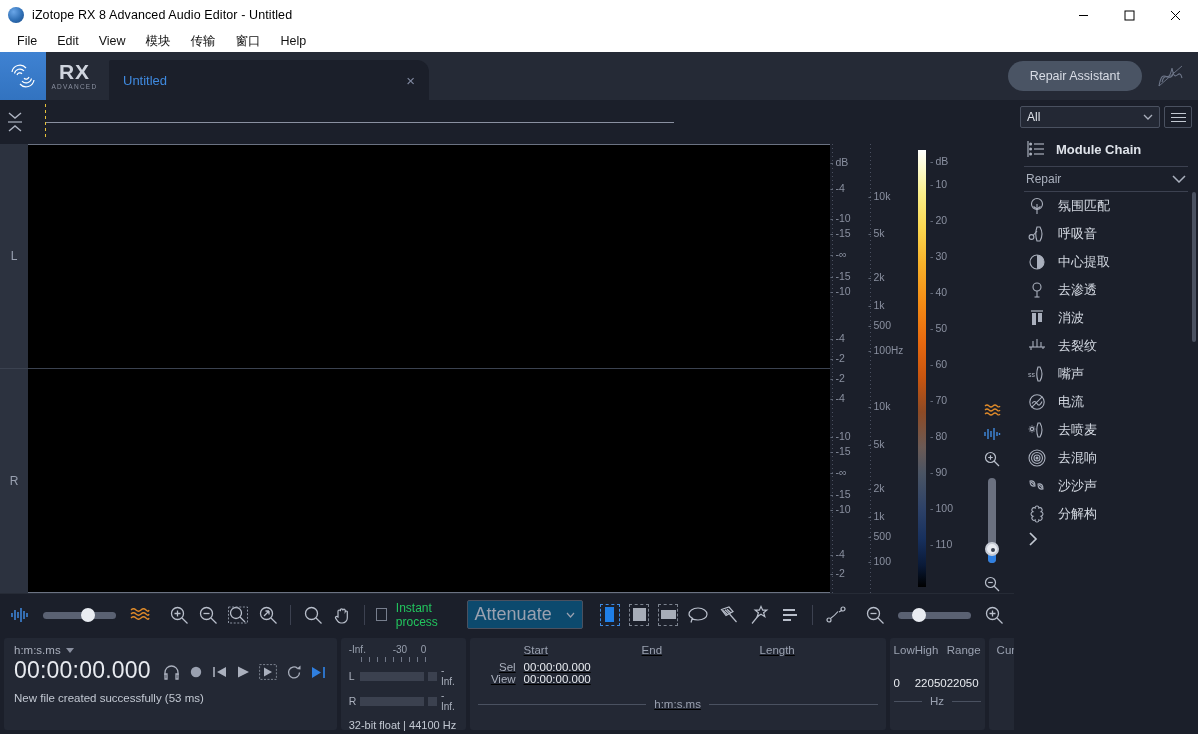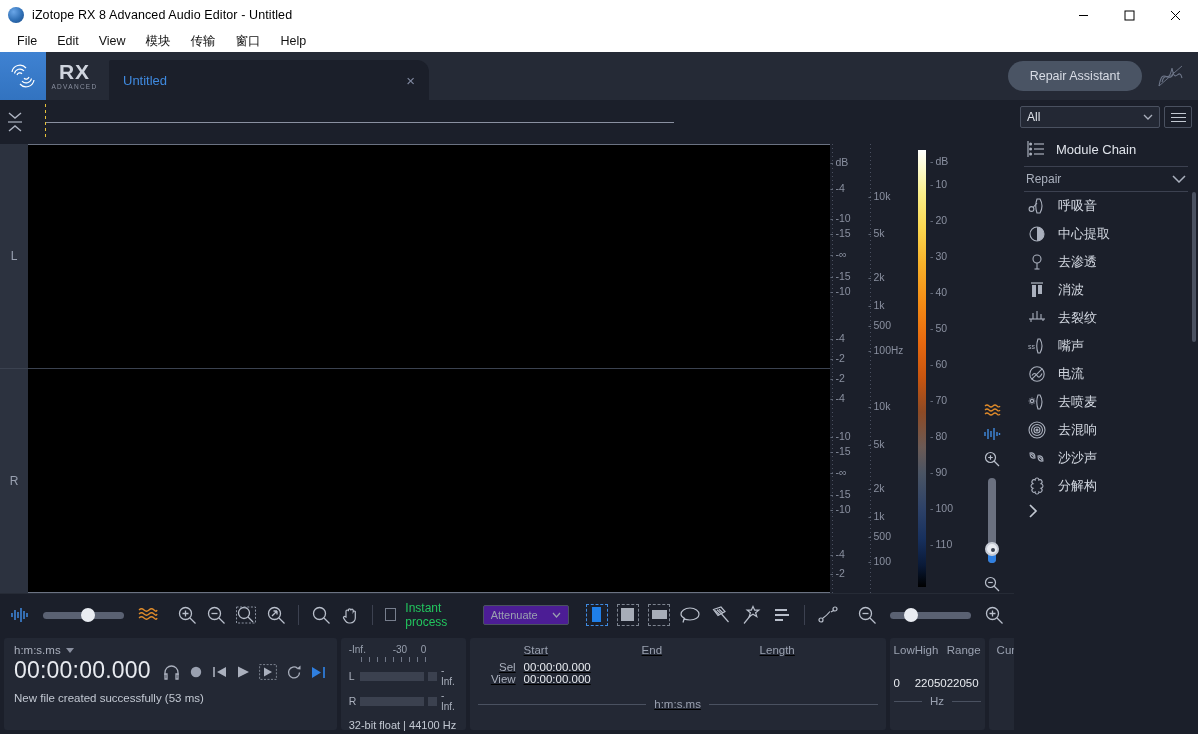--- a/index.html
+++ b/index.html
@@ -139,22 +139,22 @@
     display: flex; align-items: center; padding: 0 10px; gap: 9px;
   }
   .tb-btn { width: 24px; height: 24px; display:flex; align-items:center; justify-content:center; color:#b9bfcb; }
   .hslider { width: 96px; height: 14px; position: relative; margin: 0 4px; }
   .hslider .track { position:absolute; left:0; right:0; top:4px; height:7px; border-radius:4px; background:#5a6172; }
   .hslider .knob { position:absolute; top:0; width:14px; height:14px; border-radius:50%; background:#e9ecf2; }
   .divider { width: 1px; height: 20px; background: #3c4150; margin: 0 3px; }
   .chk { width: 13px; height: 13px; border: 1px solid #777e8d; background: #1b1f2a; }
   .tb-label { font-size: 12px; color: #22c55e; }
   .selbox {
-    font-size: 11px; color: #9aa1b0; border: 1px solid #4a5160; border-radius: 2px;
-    padding: 3px 7px; display:flex; align-items:center; gap: 14px; background:#4c1d95;
+    font-size: 18px; color: #9aa1b0; border: 1px solid #4a5160; border-radius: 2px;
+    padding: 3px 7px; display:flex; align-items:center; gap: 14px; background:#0c4a6e;
   }
   .seltool { width: 26px; height: 22px; display:flex; align-items:center; justify-content:center; }
   .seltool.active { border: 1px dashed #3f8ae0; }
   .seltool.dashed { border: 1px dashed #7c838f; }
   .sq-blue { width: 9px; height: 15px; background: #1f7fe8; }
   .sq-grey { width: 13px; height: 13px; background: #a7adb8; }
   .sq-wide { width: 15px; height: 9px; background: #a7adb8; }
 
   
   .statusarea { height: 99px; background: #1b1f2a; display: flex; gap: 4px; padding: 3px 4px 4px 4px; }
@@ -203,21 +203,21 @@
   .mod-top { display: flex; gap: 4px; padding: 0 6px 6px 6px; }
   .mod-select {
     flex: 1; height: 22px; border: 1px solid #4a5160; border-radius: 2px; background: #232834;
     display: flex; align-items: center; justify-content: space-between; padding: 0 6px;
     font-size: 12px; color: #dfe3ea;
   }
   .mod-menu { width: 28px; height: 22px; border: 1px solid #4a5160; border-radius: 2px;
     display:flex; flex-direction:column; align-items:center; justify-content:center; gap:3px; }
   .mod-menu i { display:block; width: 15px; height: 1px; background: #c2c8d2; }
   .mod-chain { display:flex; align-items:center; gap:10px; padding: 6px 12px 8px 12px; }
-  .mod-chain .lbl { font-size: 13px; color: #dfe3ea; }
+  .mod-chain .lbl { font-size: 13px; color: #dfe3ea; font-weight: bold; }
   .mod-sep { height: 1px; background: #3c4150; margin: 0 10px; }
   .mod-group {
     display:flex; align-items:center; justify-content:space-between;
     padding: 5px 12px 5px 12px; font-size: 12px; color: #aab0bd;
   }
   .mod-list { flex: 1; overflow: hidden; position: relative; }
   .mod-item { display:flex; align-items:center; gap:10px; padding: 3px 12px; }
   .mod-item .ico { width: 22px; height: 22px; color: #aab0bd; flex: 0 0 22px;
     display:flex; align-items:center; justify-content:center; }
   .mod-item .lbl { font-size: 13px; color: #d3d8e1; }
@@ -780,20 +780,32 @@
         <span>Repair</span>
         <svg width="14" height="8" viewBox="0 0 14 8">
             <path d="M1 1 L7 7 L13 1" fill="none" stroke="#aab0bd" stroke-width="1.5"></path>
           </svg>
       </div>
       <div class="mod-sep"></div>
 
       <div class="mod-list">
         <div class="mod-scroll"></div>
 
+        <div class="mod-item">
+          <span class="ico">
+            <svg width="20" height="20" viewBox="0 0 20 20">
+                <g fill="none" stroke="#aab0bd" stroke-width="1.1">
+                  <circle cx="10" cy="8" r="5.5"></circle>
+                  <path d="M10 8 V18"></path>
+                  <path d="M10 13 L6.5 10.5 M10 13 L13.5 10.5"></path>
+                </g>
+              </svg>
+          </span>
+          <span class="lbl">氛围匹配</span>
+        </div>
 
         <div class="mod-item">
           <span class="ico">
             <svg width="20" height="20" viewBox="0 0 20 20">
                 <g fill="none" stroke="#aab0bd" stroke-width="1.1">
                   <path d="M13 3 q4 7 0 14 h-3 q-2.5 -7 0 -14 Z"></path>
                   <circle cx="4.5" cy="13" r="2.4"></circle>
                   <path d="M6.5 11 L10 7"></path>
                 </g>
               </svg>

